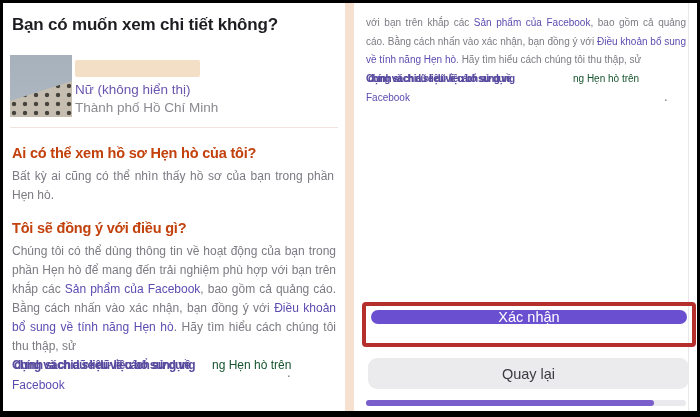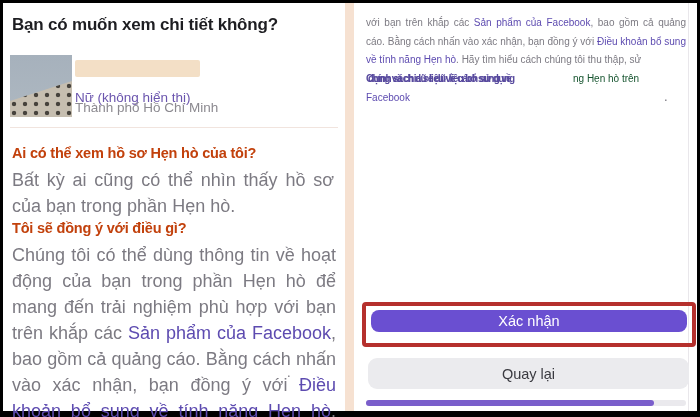--- a/index.html
+++ b/index.html
@@ -19,49 +19,49 @@
   .title { left:9px; top:12px; width:326px; font-size:17px; font-weight:bold; color:#1e1e22; letter-spacing:-0.2px; }
   .photo { left:7px; top:52px; width:62px; height:62px; background:linear-gradient(180deg,#a6b1bc,#aeb8c1); overflow:hidden; }
   .building {
     position:absolute; inset:0;
     clip-path:polygon(0 74%, 100% 42%, 100% 100%, 0 100%);
     background-color:#c6beb0;
     background-image:radial-gradient(circle at 4px 4px, #46423c 1.8px, rgba(0,0,0,0) 2.6px);
     background-size:11px 9px;
   }
   .name-bar { left:72px; top:57px; width:125px; height:17px; background:#f3dfc6; border-radius:2px; }
-  .gender { left:72px; top:87px; font-size:13.5px; color:#6b55ae; }
+  .gender { left:72px; top:79px; font-size:13.5px; color:#6b55ae; }
   .city   { left:72px; top:97px; font-size:13.5px; color:#8c8a90; }
   .profile-divider { left:7px; top:124px; width:328px; height:1px; background:#f1e4de; }
   .sec-heading { font-size:14.5px; font-weight:bold; color:#c2410c; letter-spacing:-0.2px; }
   .who-heading   { left:9px; top:142px; }
   .who-body      { left:9px; top:164px; width:322px; }
   .agree-heading { left:9px; top:217px; }
   .agree-body    { left:9px; top:239px; width:324px; }
-  .body-text { font-size:18px; line-height:26px; color:#7c7a82; text-align:justify; }
+  .body-text { font-size:12px; line-height:19px; color:#7c7a82; text-align:justify; }
   .link { color:#5d4bb0; }
 
   
   .garble { position:relative; display:block; height:19.5px; text-align:left; }
   .g-a, .g-b { position:absolute; top:0; white-space:nowrap; color:#584a9e; font-weight:bold; letter-spacing:-0.7px; }
   .g-a { left:0; } .g-b { left:2px; }
   .g-tail { position:absolute; top:0; color:#14532d; background:transparent; }
   .lp-tail { left:200px; } .rp-tail { left:207px; }
   .fb-line { display:block; color:#5d4bb0; text-align:left; }
   .stray-dot { position:absolute; color:#76747c; font-size:13px; }
   .lp-dot { left:284px; top:362px; } .rp-dot { left:310px; top:86px; }
 
   
   .r-text { left:12px; top:3px; width:320px; font-size:10px; line-height:18.5px;margin-top:8px; }
   .edge-line { left:334px; top:0; width:1px; height:408px; background:#e9e7eb; }
   .red-annotation { left:8px; top:299px; width:334px; height:45px; box-sizing:border-box;
                     border:4px solid #b5302d; border-radius:4px; }
   .btn { display:flex; align-items:center; justify-content:center;
          font-size:14.5px; border-radius:8px; border:none; cursor:pointer; }
-  .confirm-btn { left:17px; top:307px; width:316px; height:22px; background:#6a4fd1; color:#fff; }
+  .confirm-btn { left:17px; top:307px; width:316px; height:14px; background:#6a4fd1; color:#fff; }
   .back-btn    { left:14px; top:355px; width:321px; height:31px; background:#ebebee; color:#3a3a40;border-radius:9px; }
   .progress-track { left:12px; top:397px; width:320px; height:6px; background:#eae9ed; border-radius:3px; }
   .progress-fill  { height:6px; background:#7a5ecb; border-radius:3px; }
 </style>
 </head>
 <body>
 
 <div class="mid-strip"></div>
 
 <div class="panel left-panel">

